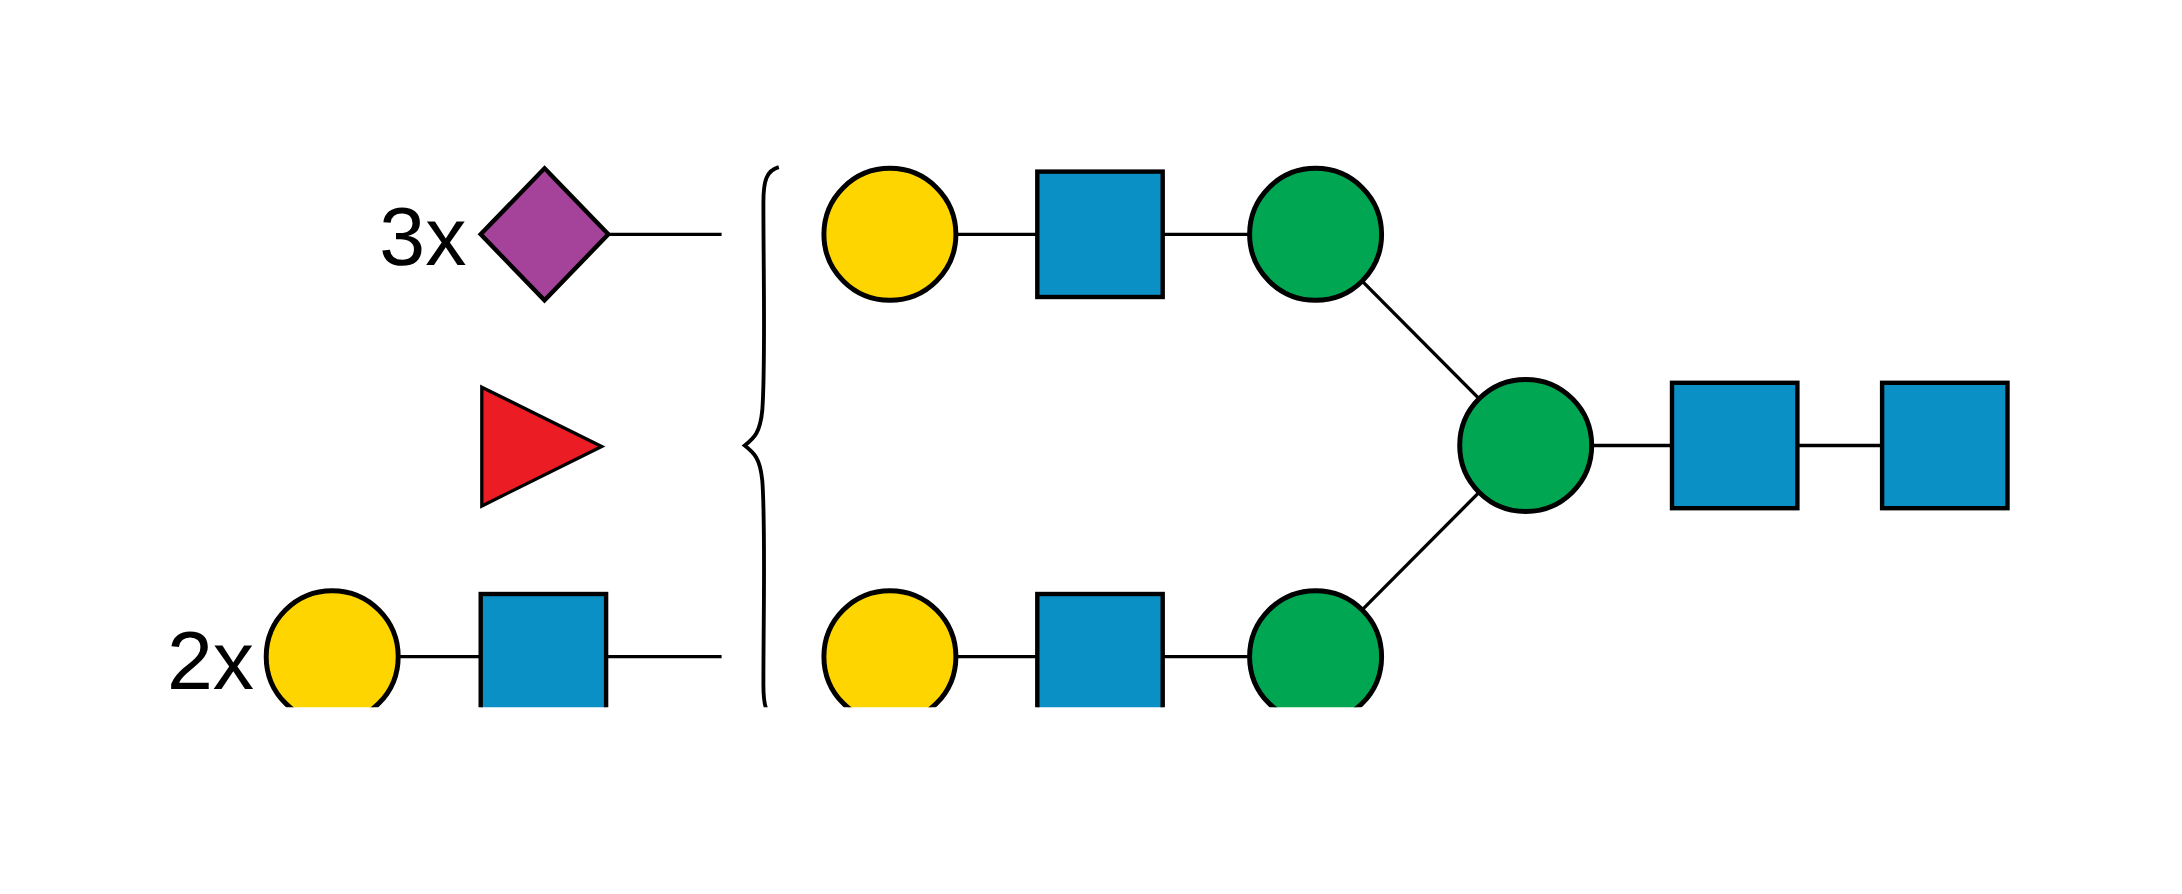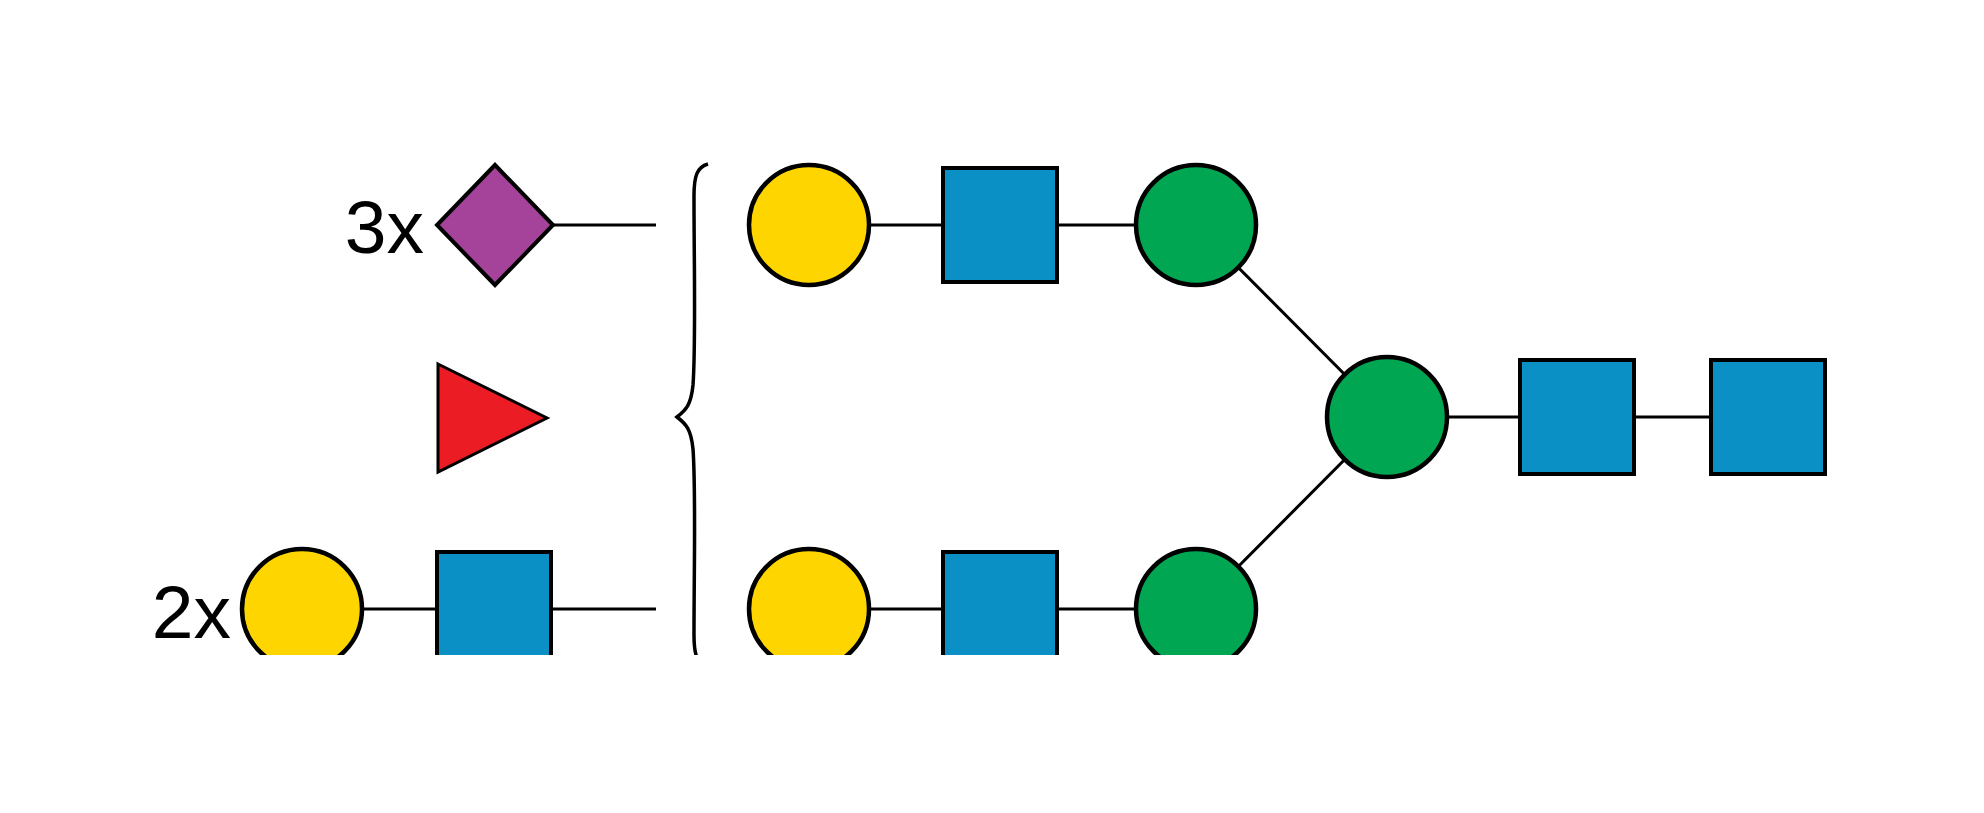--- a/index.html
+++ b/index.html
@@ -5,21 +5,20 @@
   html, body {
     margin: 0;
     padding: 0;
     background: #ffffff;
   }
   .canvas-wrap {
     width: 1984px;
     height: 643px;
     background: #ffffff;
     position: relative;
-    margin-top: 12px;
   }
   svg {
     display: block;
   }
   .multiplier-label {
     font-family: "Liberation Sans", "DejaVu Sans", sans-serif;
     font-size: 75px;
     font-weight: 400;
   }
   .link {

